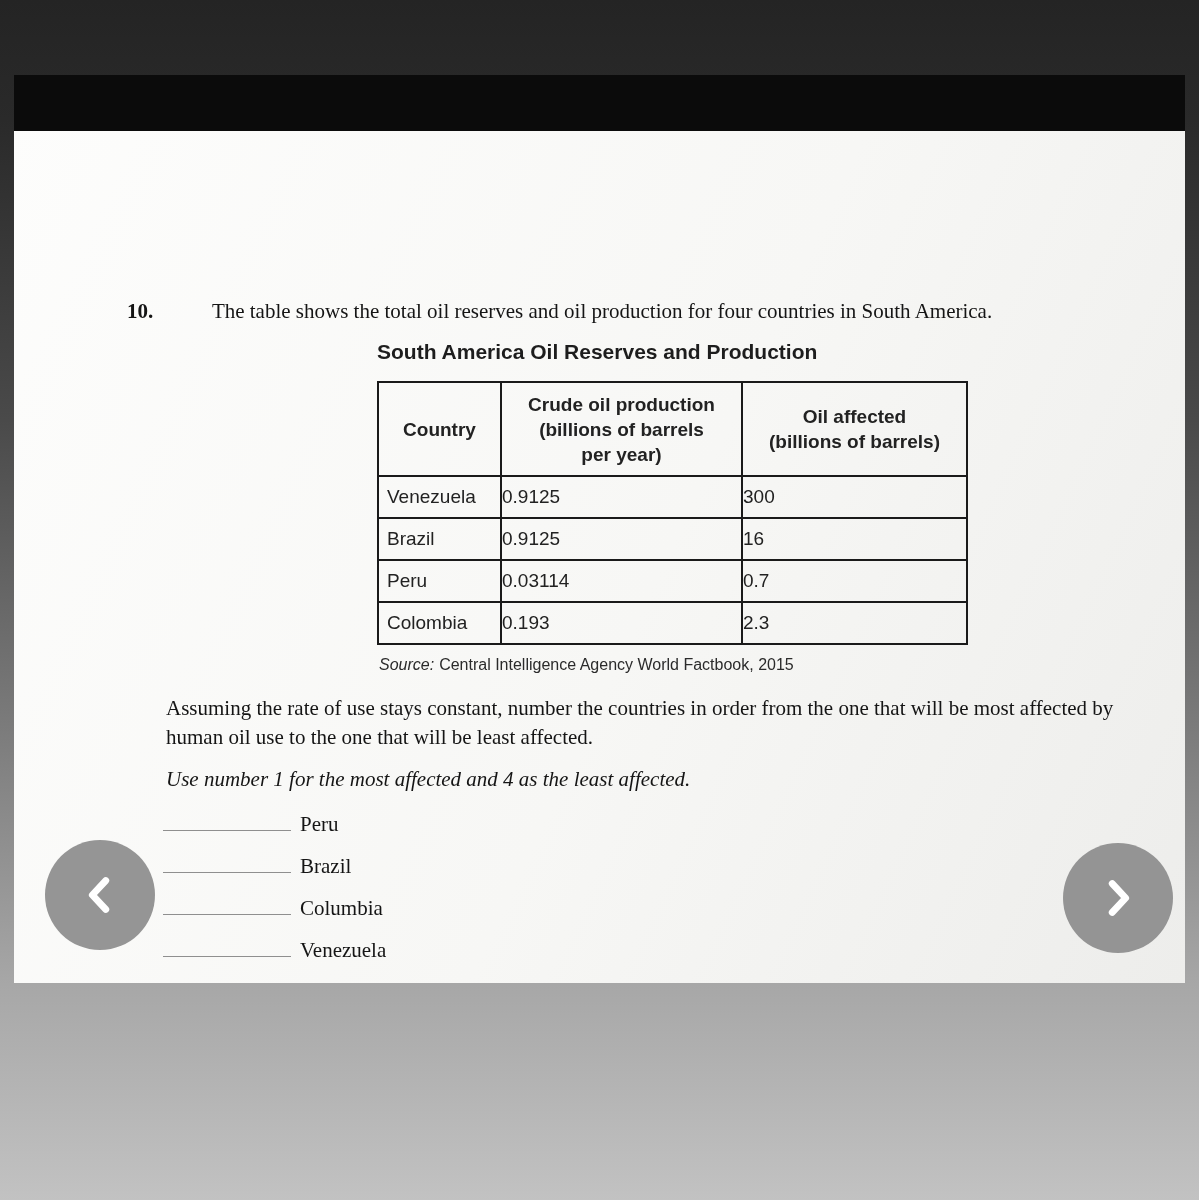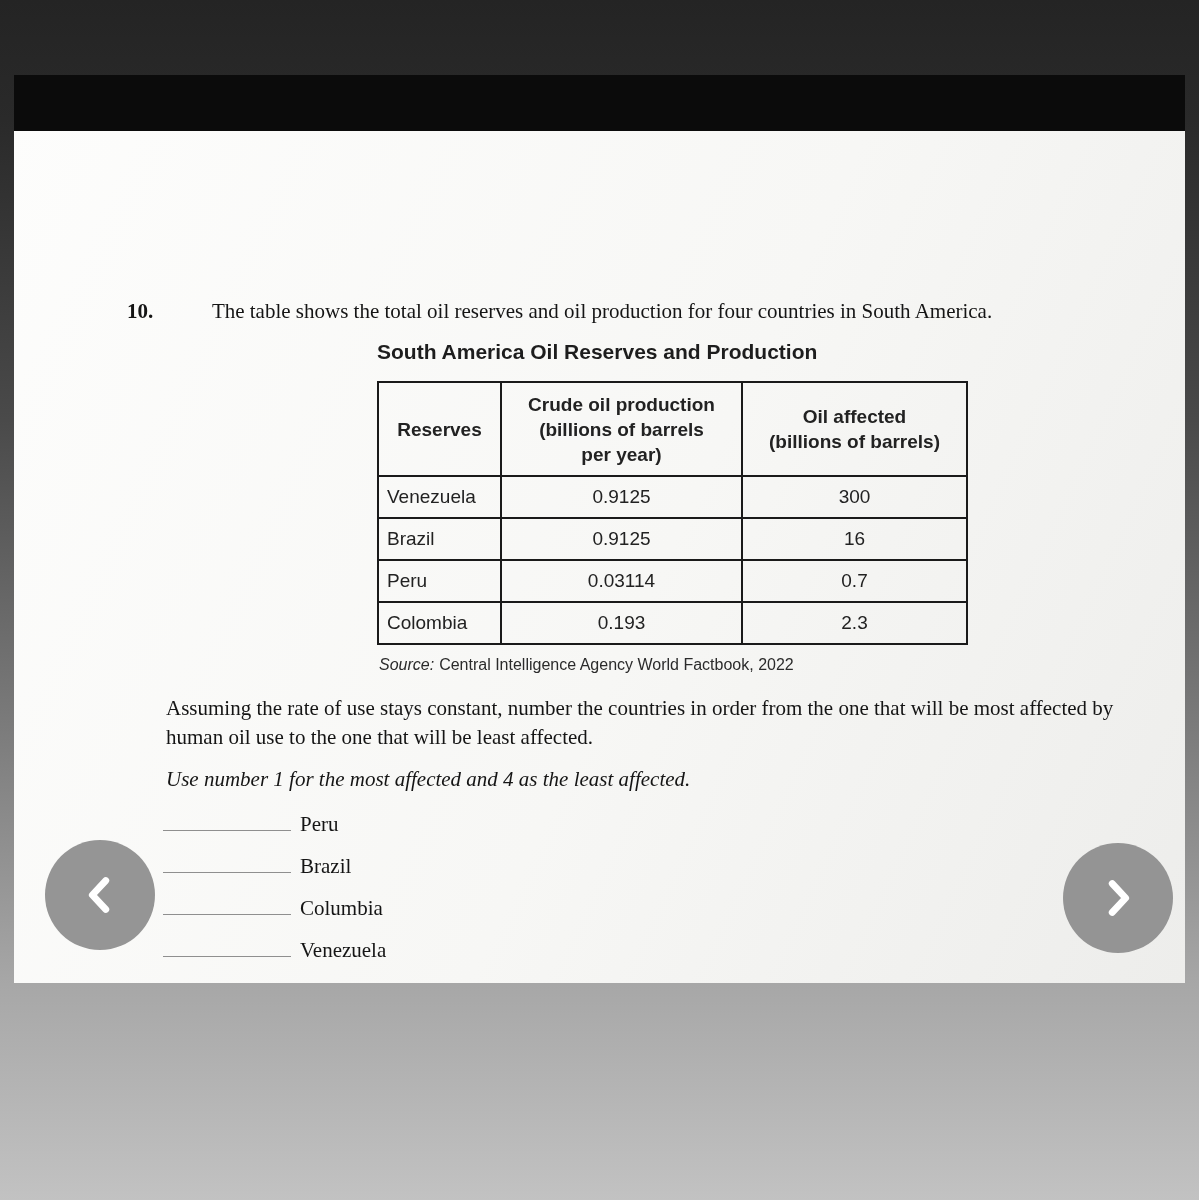--- a/index.html
+++ b/index.html
@@ -65,21 +65,21 @@
     vertical-align: middle;
     white-space: pre-line;
     line-height: 25px;
     padding: 2px 4px;
   }
   table.data-table td {
     height: 42px;
     vertical-align: middle;
   }
   td.c-country { text-align: left; padding-left: 8px; }
-  td.c-num { text-align: center; }
+  td.c-num { }
 
   .source-line {
     margin-top: 11px;
     font-size: 16px;
     color: #2b2b2b;
     padding-left: 2px;
   }
   .src-label { font-style: italic; }
   .src-text { margin-left: 5px; }
 
@@ -144,21 +144,21 @@
     <div class="table-block">
       <div class="table-title">South America Oil Reserves and Production</div>
       <table class="data-table">
         <colgroup>
           <col style="width:123px">
           <col style="width:241px">
           <col style="width:225px">
         </colgroup>
         <thead>
           <tr>
-            <th>Reserves</th>
+            <th>Country</th>
             <th>Crude oil production
 (billions of barrels
 per year)</th>
             <th>Oil affected
 (billions of barrels)</th>
           </tr>
         </thead>
         <tbody>
           <tr>
             <td class="c-country">Venezuela</td>
@@ -176,21 +176,21 @@
             <td class="c-num">0.7</td>
           </tr>
           <tr>
             <td class="c-country">Colombia</td>
             <td class="c-num">0.193</td>
             <td class="c-num">2.3</td>
           </tr>
         </tbody>
       </table>
       <div class="source-line">
-        <span class="src-label">Source:</span><span class="src-text">Central Intelligence Agency World Factbook, 2022</span>
+        <span class="src-label">Source:</span><span class="src-text">Central Intelligence Agency World Factbook, 2015</span>
       </div>
     </div>
 
     <p class="instr-1">Assuming the rate of use stays constant, number the countries in order from the one that will be most affected by human oil use to the one that will be least affected.</p>
     <p class="instr-2">Use number 1 for the most affected and 4 as the least affected.</p>
 
     <div class="answers">
       <div class="answer-row">
         <span class="blank"></span><span class="answer-label">Peru</span>
       </div>

